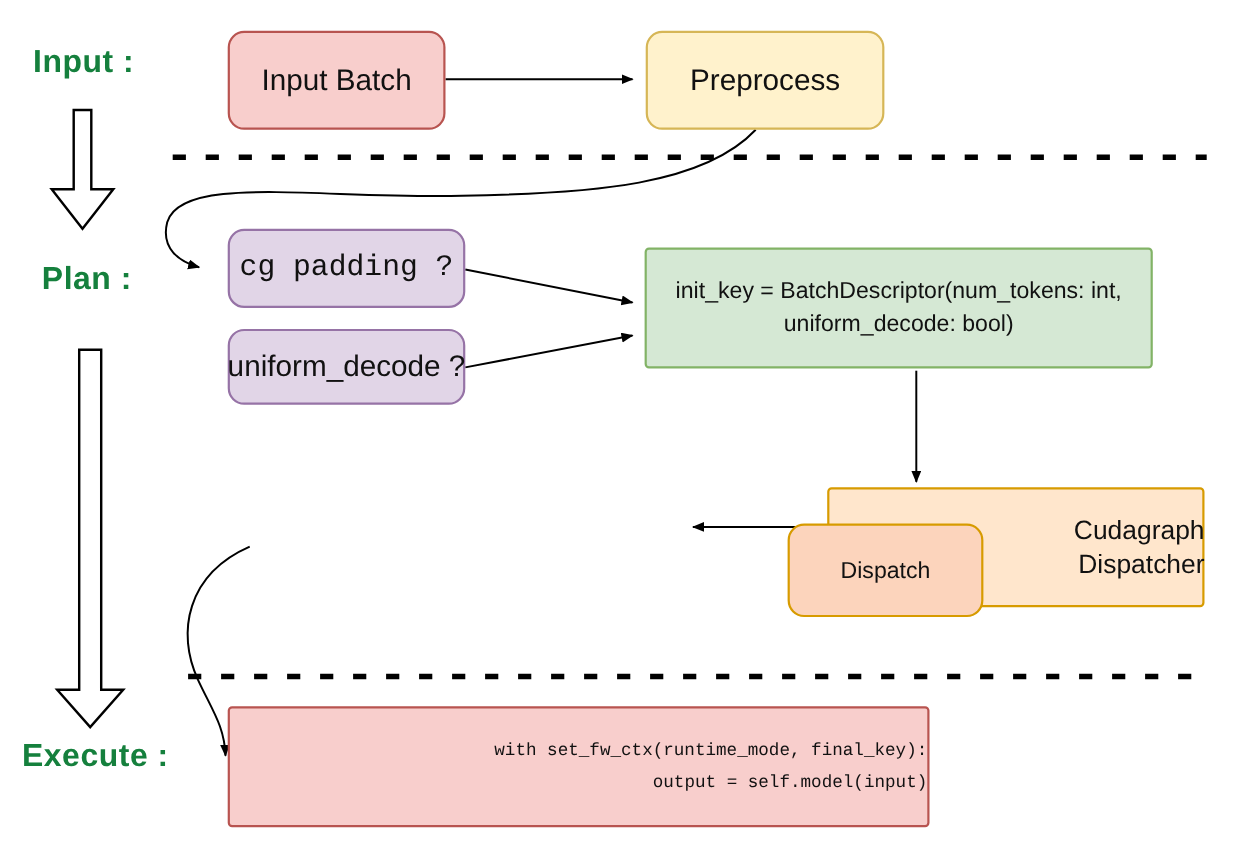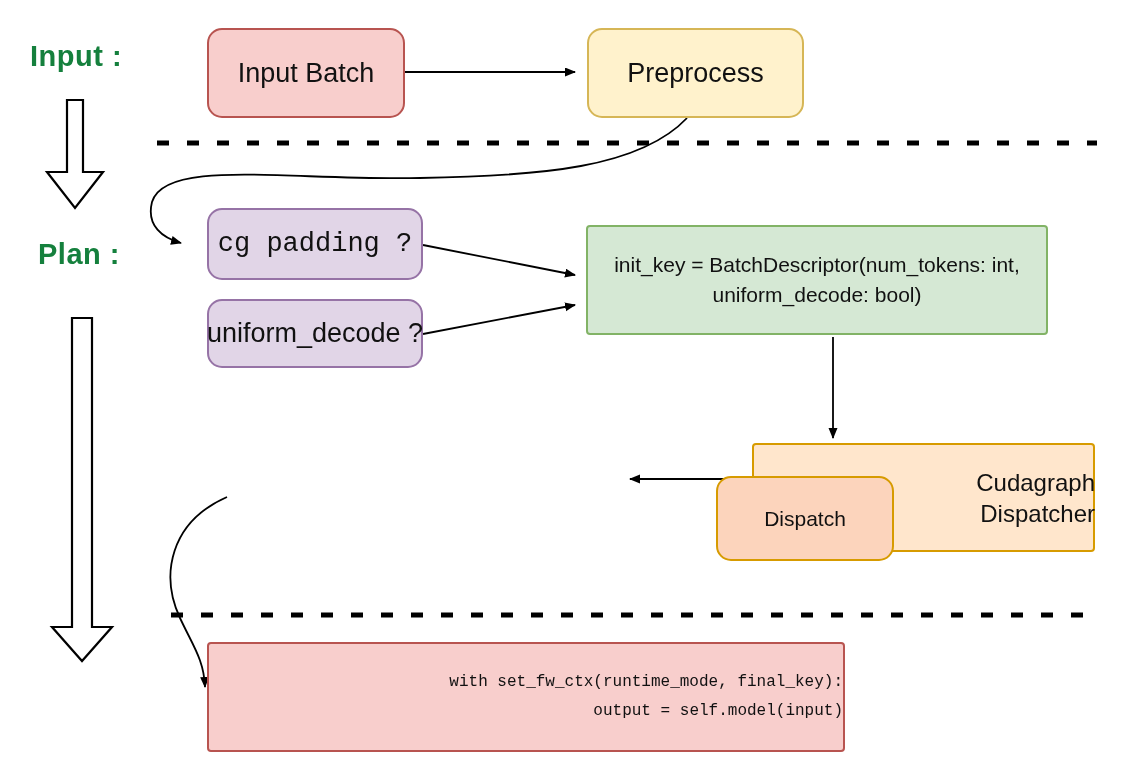--- a/index.html
+++ b/index.html
@@ -50,20 +50,21 @@
     <path d="M687,118 C640,168 540,176 420,178 C290,181 165,158 152,202 C146,226 163,238 181,243" fill="none" stroke="#000" stroke-width="1.8" marker-end="url(#arrow)"></path>
     <path d="M423,245 L575,275" fill="none" stroke="#000" stroke-width="1.8" marker-end="url(#arrow)"></path>
     <path d="M423,334 L575,305" fill="none" stroke="#000" stroke-width="1.8" marker-end="url(#arrow)"></path>
     <path d="M833,337 L833,438" fill="none" stroke="#000" stroke-width="1.8" marker-end="url(#arrow)"></path>
     <path d="M752,479 L630,479" fill="none" stroke="#000" stroke-width="1.8" marker-end="url(#arrow)"></path>
     <path d="M227,497 C170,522 160,575 180,618 C193,646 204,660 205,687" fill="none" stroke="#000" stroke-width="1.8" marker-end="url(#arrow)"></path>
   </svg>
 
   <div class="seclabel" style="left:30px; top:40px;">Input :</div>
   <div class="seclabel" style="left:38px; top:238px;">Plan :</div>
+  <div class="seclabel" style="left:20px; top:671px;">Execute :</div>
 
   <div class="node r15 lbl23" style="left: 207px; top: 28px; width: 198px; height: 90px; background: rgb(248, 206, 204); border-color: rgb(184, 84, 80);">
     <span>Input Batch</span>
   </div>
 
   <div class="node r15 lbl23" style="left: 587px; top: 28px; width: 217px; height: 90px; background: rgb(255, 242, 204); border-color: rgb(214, 182, 86);">
     <span>Preprocess</span>
   </div>
 
   <div class="node r15 lbl23" style="left: 207px; top: 208px; width: 216px; height: 72px; background: rgb(225, 213, 231); border-color: rgb(150, 115, 166); font-family: Liberation Mono, monospace;">

